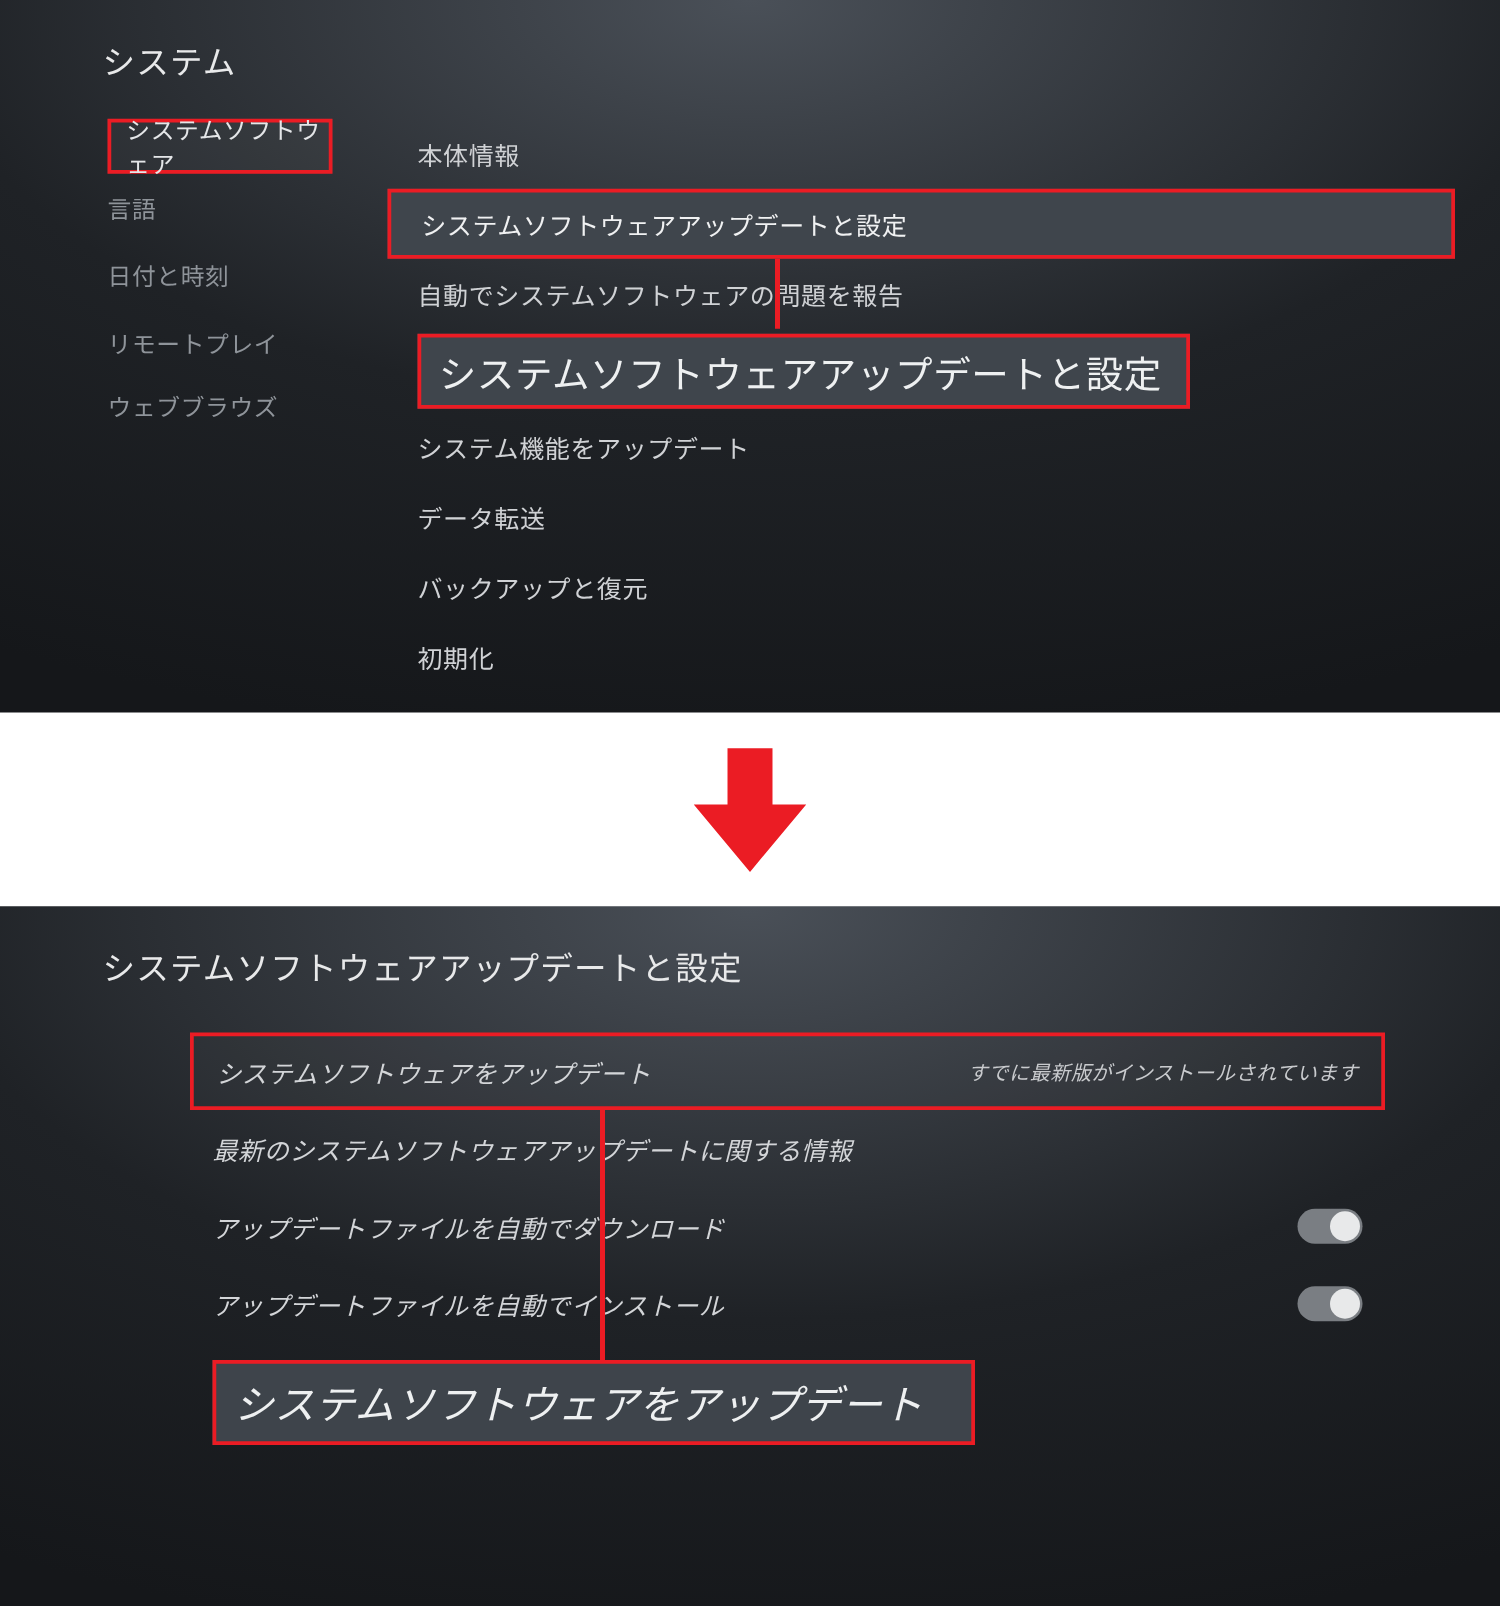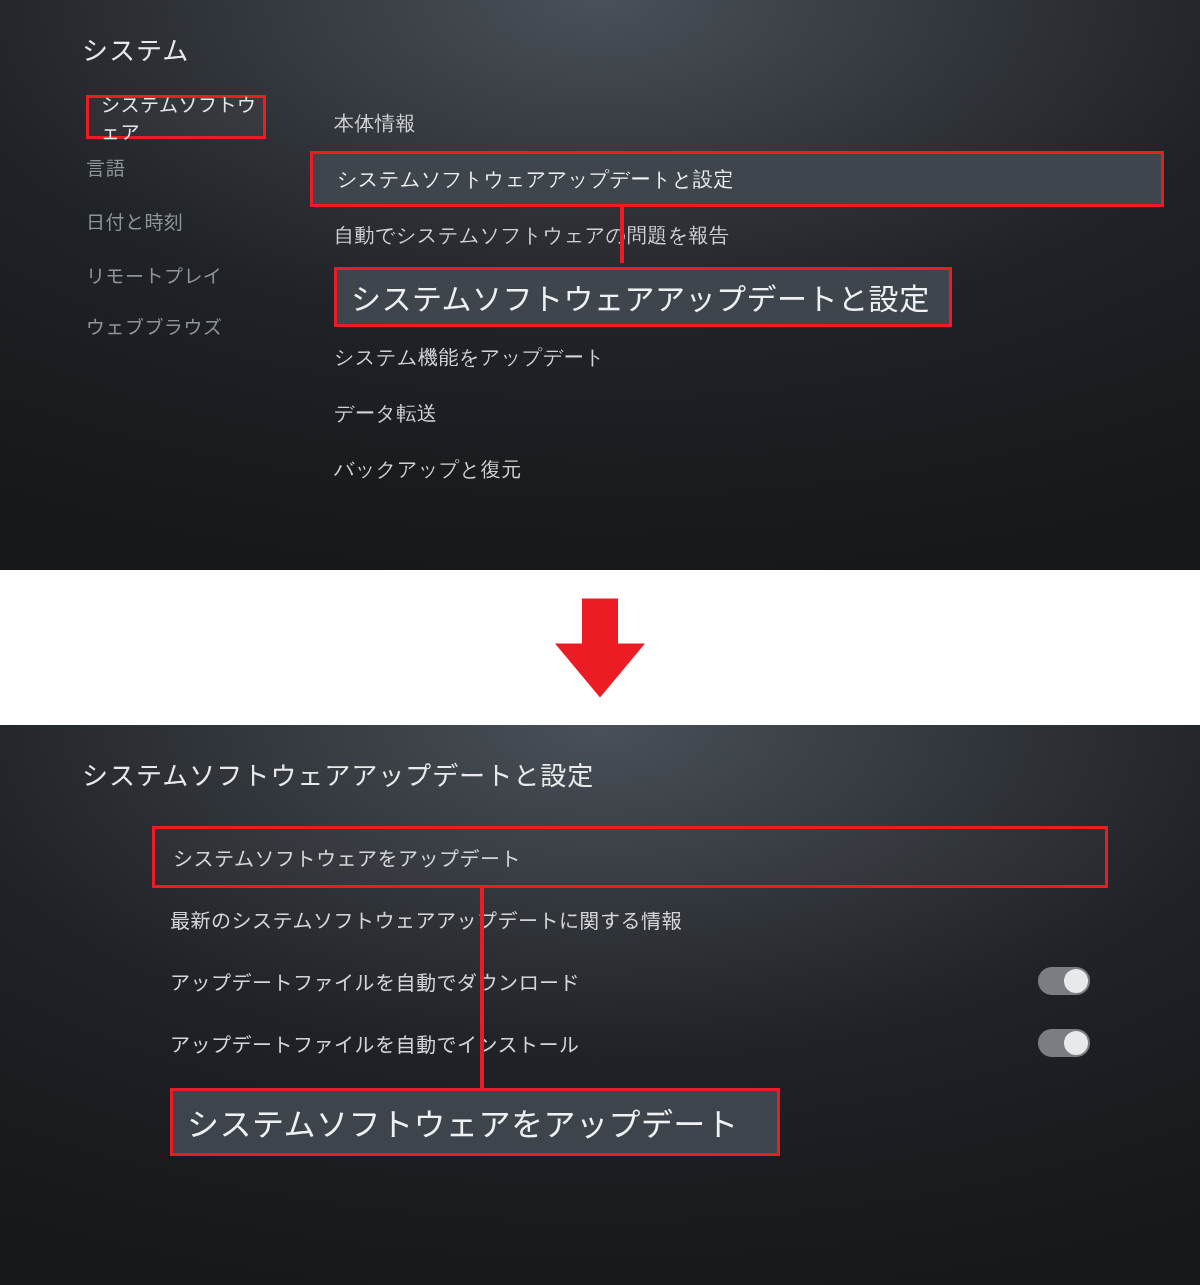--- a/index.html
+++ b/index.html
@@ -78,21 +78,20 @@
   }
   .row {
     height: 56px;
     display: flex;
     align-items: center;
     font-size: 20px;
     color: #d0d2d5;
     padding-left: 24px;
     letter-spacing: 0.5px;
     cursor: pointer;
-    font-family: Liberation Mono, monospace;
   }
   .row.hl {
     background: #3f454c;
     border: 3px solid #eb1c24;
     color: #f0f1f2;
   }
   .callout-wrap {
     position: relative;
     padding: 4px 0 2px 0;
   }
@@ -118,20 +117,21 @@
     left: 667px;
     top: 0;
     height: 100%;
   }
 
   
   .bottom-body {
     margin-top: 34px;
     padding: 0 92px 0 152px;
     position: relative;
+    font-style: italic;
   }
   .brow {
     height: 62px;
     display: flex;
     align-items: center;
     justify-content: space-between;
     font-size: 20px;
     color: #d3d5d8;
     padding-left: 18px;
     letter-spacing: 0.5px;
@@ -240,38 +240,42 @@
 
       <div class="row">
         <span>システム機能をアップデート</span>
       </div>
       <div class="row">
         <span>データ転送</span>
       </div>
       <div class="row">
         <span>バックアップと復元</span>
       </div>
+      <div class="row">
+        <span>初期化</span>
+      </div>
     </div>
   </div>
 </div>
 
 <div class="gap">
   <svg class="arrow" viewBox="0 0 100 110">
     <polygon points="30,0 70,0 70,50 100,50 50,110 0,50 30,50"></polygon>
   </svg>
 </div>
 
 <div class="panel bottom">
   <div class="screen-title">システムソフトウェアアップデートと設定</div>
 
   <div class="bottom-body">
     <div class="connector-v2"></div>
 
     <div class="brow hl">
       <span>システムソフトウェアをアップデート</span>
+      <span class="status">すでに最新版がインストールされています</span>
     </div>
 
     <div class="brow">
       <span>最新のシステムソフトウェアアップデートに関する情報</span>
     </div>
 
     <div class="brow">
       <span>アップデートファイルを自動でダウンロード</span>
       <div class="toggle on">
           <div class="knob"></div>

